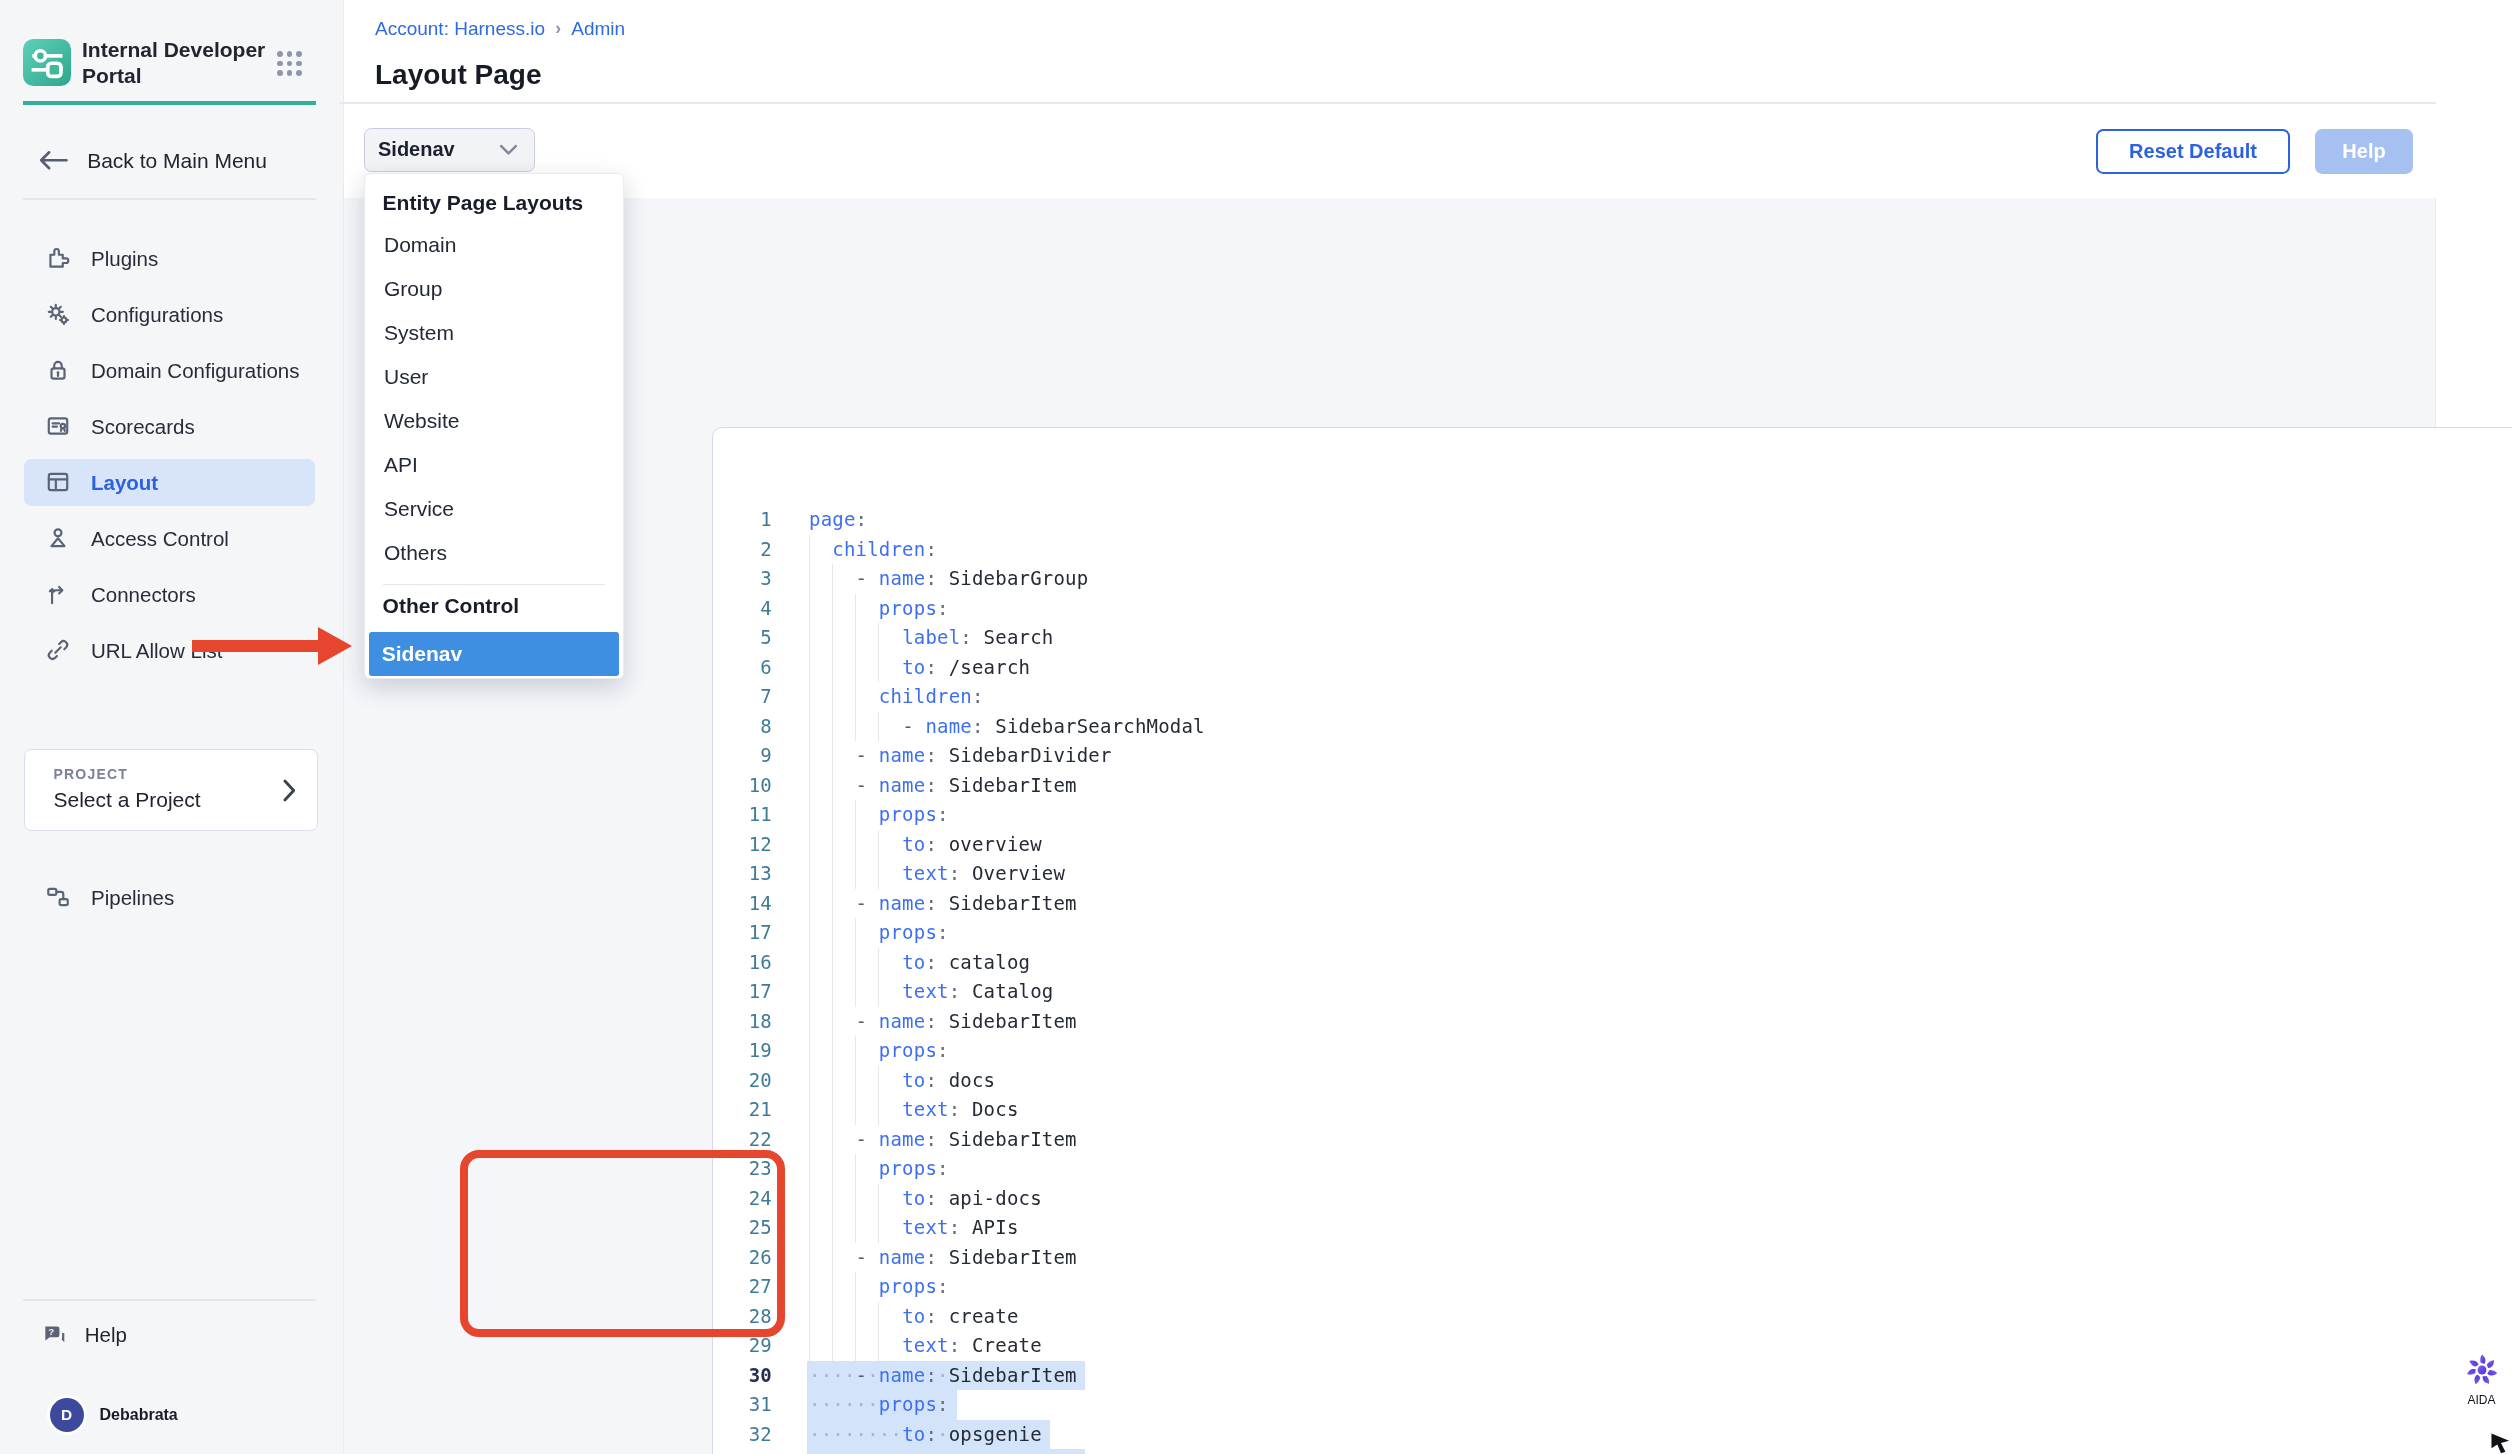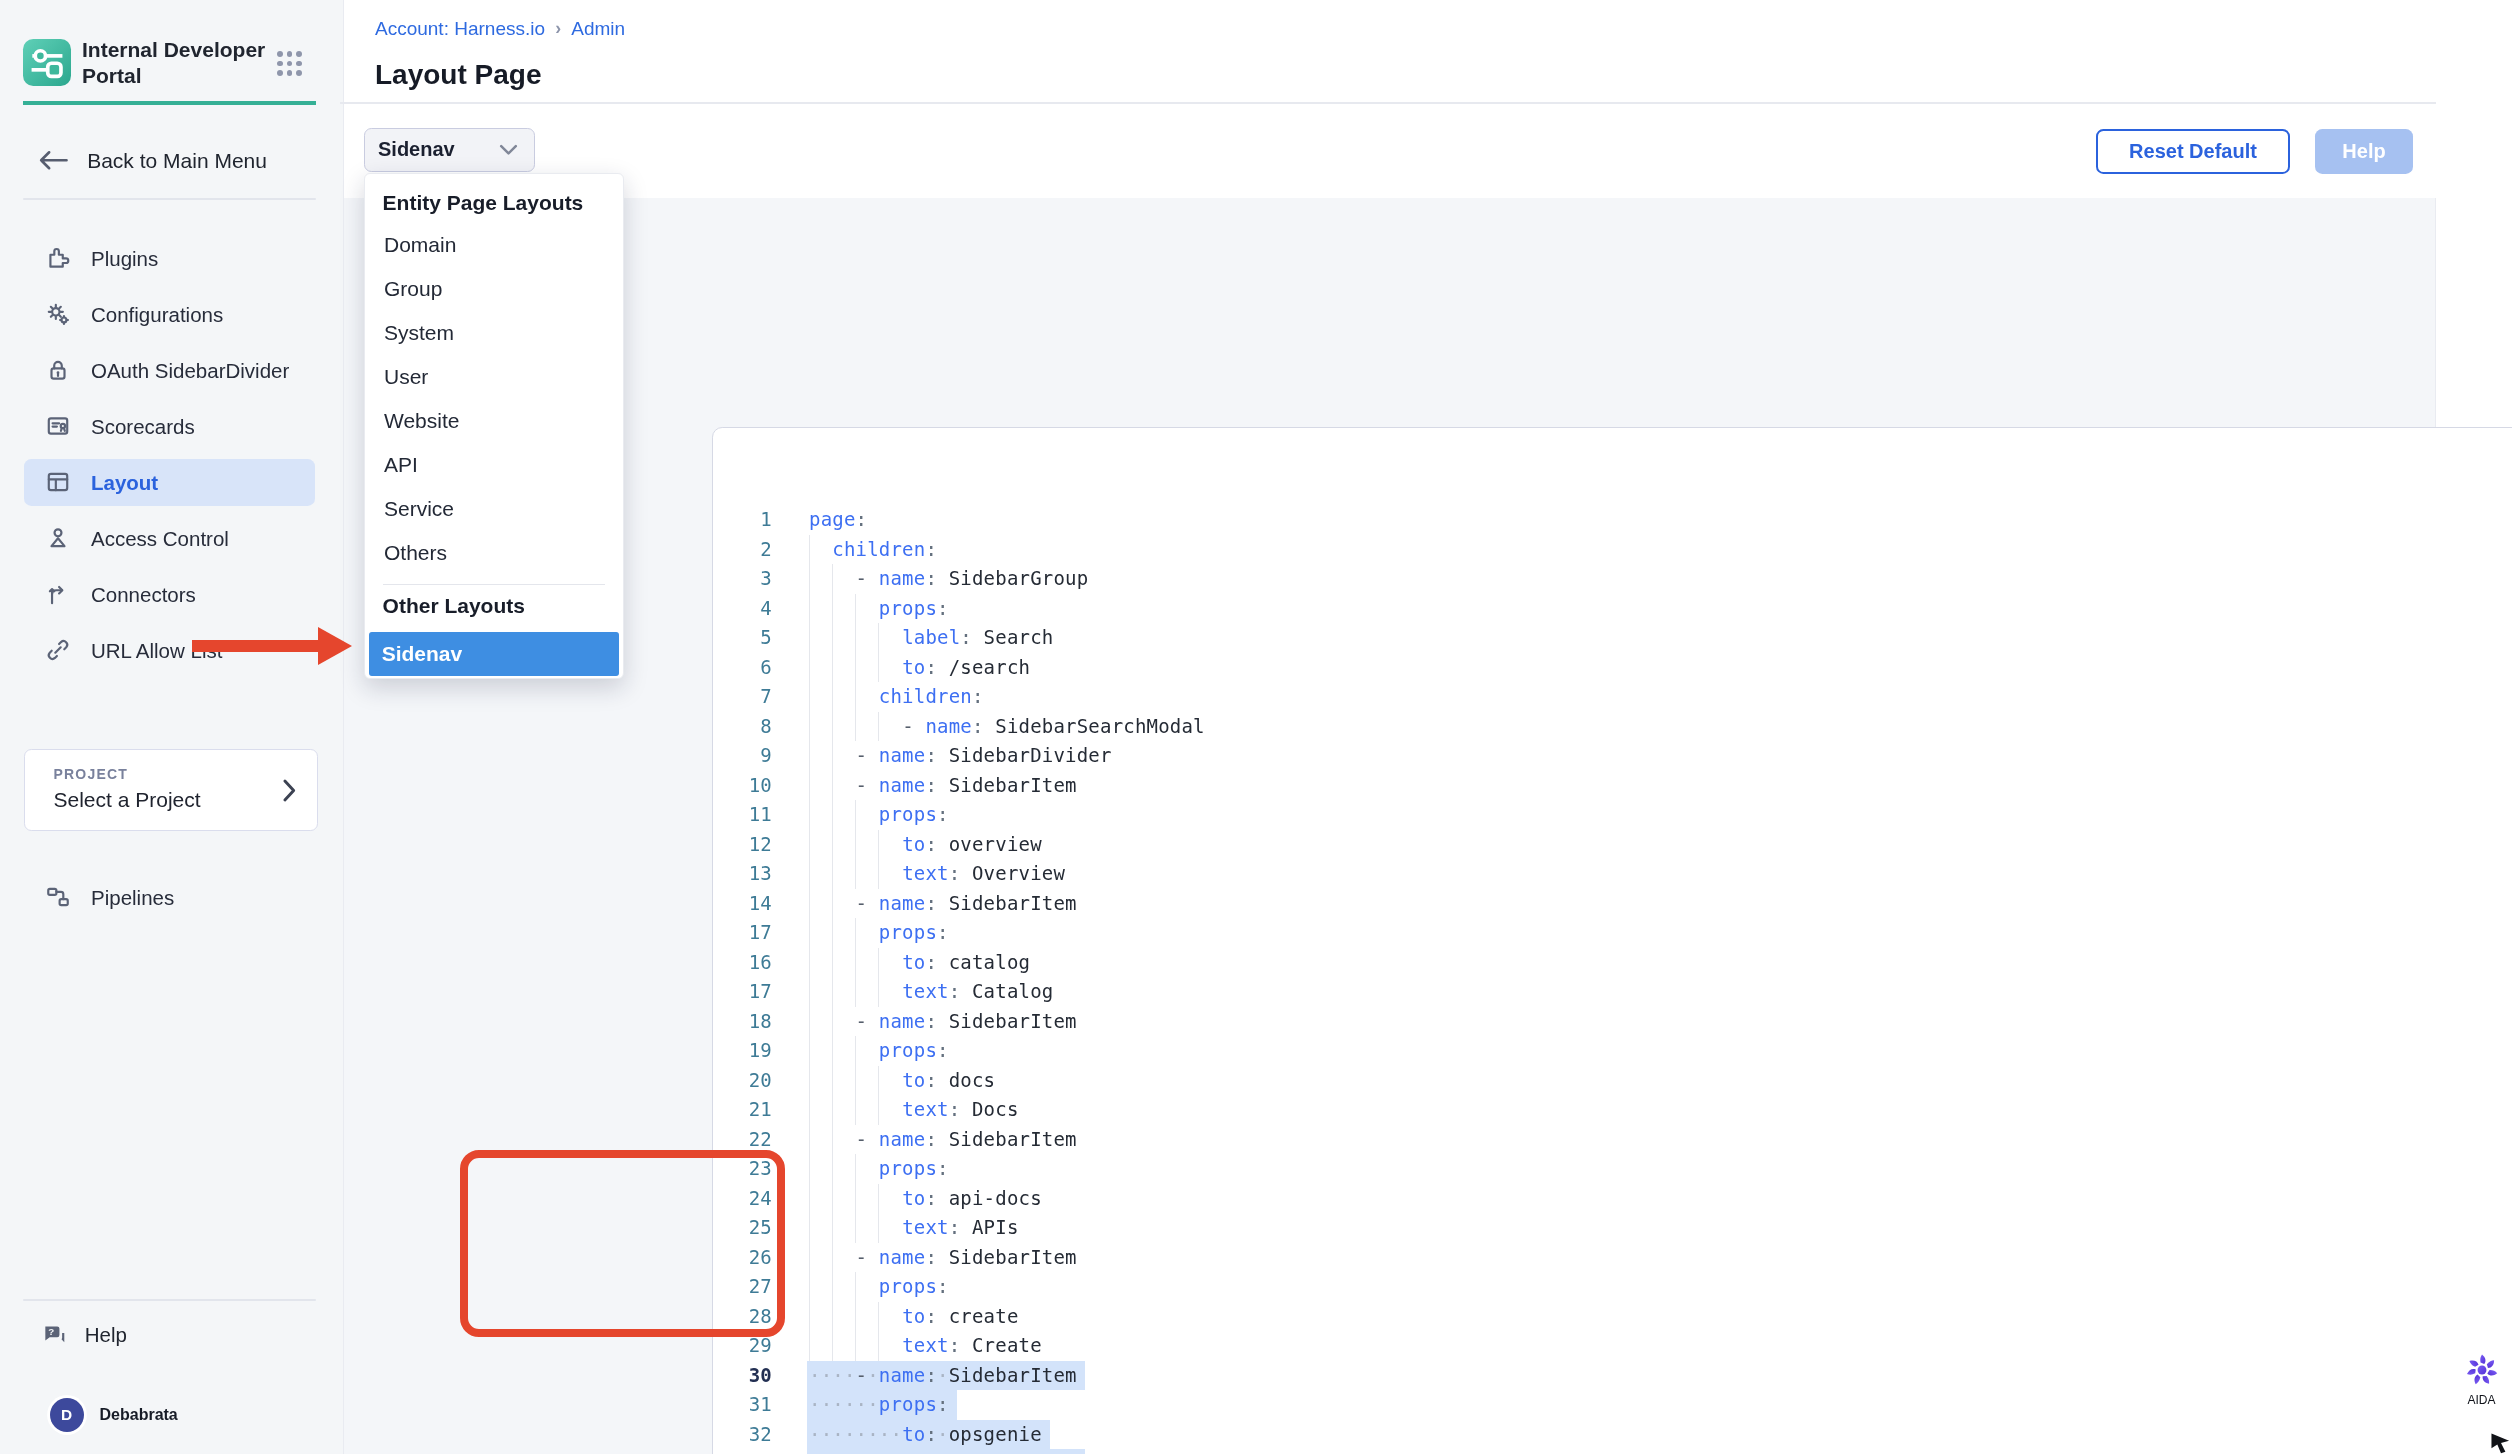--- a/index.html
+++ b/index.html
@@ -132,21 +132,21 @@
             </svg></span>
           <span class="nlabel">Configurations</span>
         </div>
         <div class="nav-row" style="top: 347px;">
           <span class="nicon"><svg width="26" height="26" viewBox="0 0 24 24">
               <rect x="6" y="10.5" width="12" height="9.5" rx="2" fill="none" stroke="#5b6377" stroke-width="2" stroke-linecap="round" stroke-linejoin="round"></rect>
               <path d="M8.5 10.5V8a3.5 3.5 0 017 0v2.5" fill="none" stroke="#5b6377" stroke-width="2" stroke-linecap="round" stroke-linejoin="round"></path>
               <circle cx="12" cy="14.5" r="1.3" fill="#5b6377"></circle>
               <path d="M12 15.5v2" fill="none" stroke="#5b6377" stroke-width="2" stroke-linecap="round" stroke-linejoin="round"></path>
             </svg></span>
-          <span class="nlabel">OAuth SidebarDivider</span>
+          <span class="nlabel">Domain Configurations</span>
         </div>
         <div class="nav-row" style="top: 403px;">
           <span class="nicon"><svg width="26" height="26" viewBox="0 0 24 24">
               <rect x="3.5" y="5" width="17" height="14" rx="2" fill="none" stroke="#5b6377" stroke-width="2" stroke-linecap="round" stroke-linejoin="round"></rect>
               <path d="M7 9.5h6M7 12.5h4" fill="none" stroke="#5b6377" stroke-width="2" stroke-linecap="round" stroke-linejoin="round"></path>
               <circle cx="16.5" cy="12" r="2" fill="none" stroke="#5b6377" stroke-width="2" stroke-linecap="round" stroke-linejoin="round"></circle>
               <path d="M15.5 14l-.8 2.5M17.5 14l.8 2.5" fill="none" stroke="#5b6377" stroke-width="2" stroke-linecap="round" stroke-linejoin="round"></path>
             </svg></span>
           <span class="nlabel">Scorecards</span>
         </div>
@@ -378,21 +378,21 @@
       <div class="dd-header">Entity Page Layouts</div>
       <div class="dd-item">Domain</div>
       <div class="dd-item">Group</div>
       <div class="dd-item">System</div>
       <div class="dd-item">User</div>
       <div class="dd-item">Website</div>
       <div class="dd-item">API</div>
       <div class="dd-item">Service</div>
       <div class="dd-item">Others</div>
       <div class="dd-divider"></div>
-      <div class="dd-header h2">Other Layouts</div>
+      <div class="dd-header h2">Other Control</div>
       <div class="dd-item sel">Sidenav</div>
     </div>
 
   <div class="arrow-tail"></div>
   <div class="arrow-head"></div>
   <div class="red-box"></div>
 
   <div class="aida">
     <svg width="34" height="34" viewBox="0 0 46 46">
       <defs>

